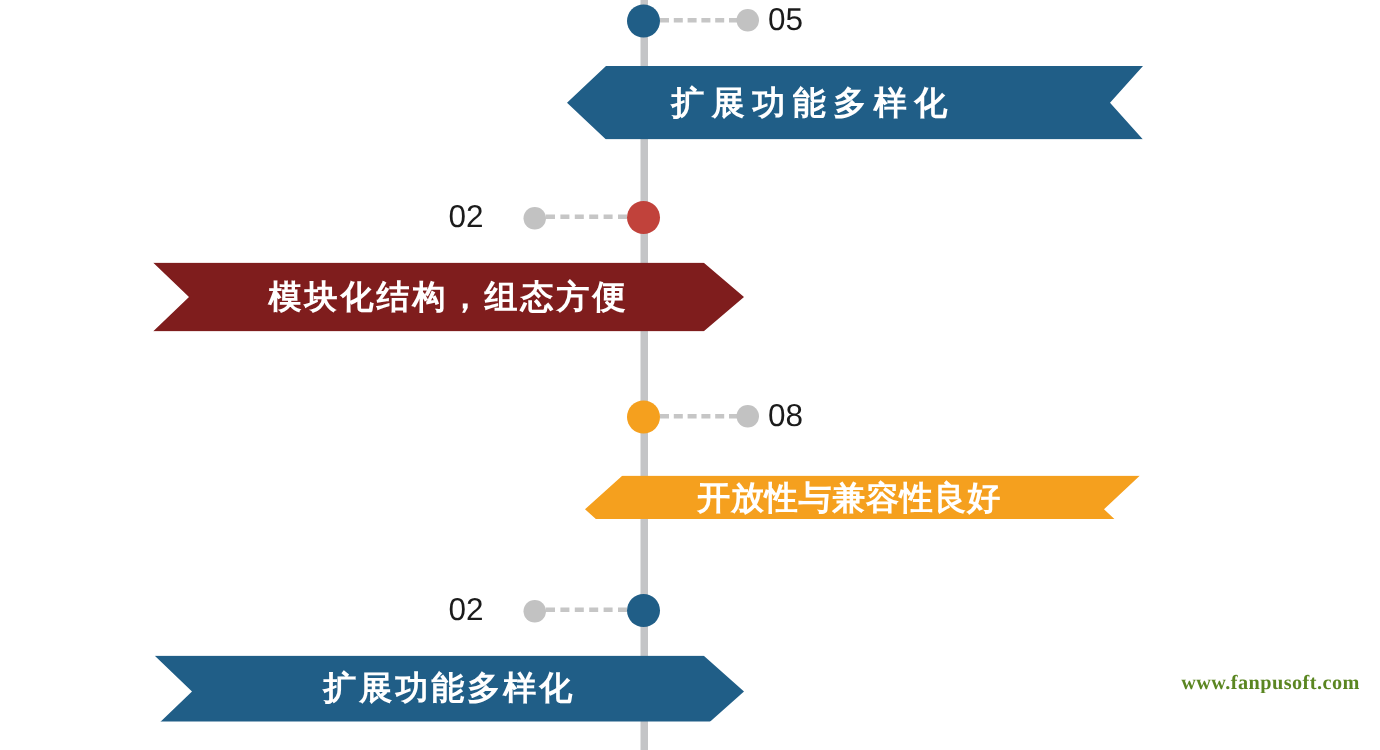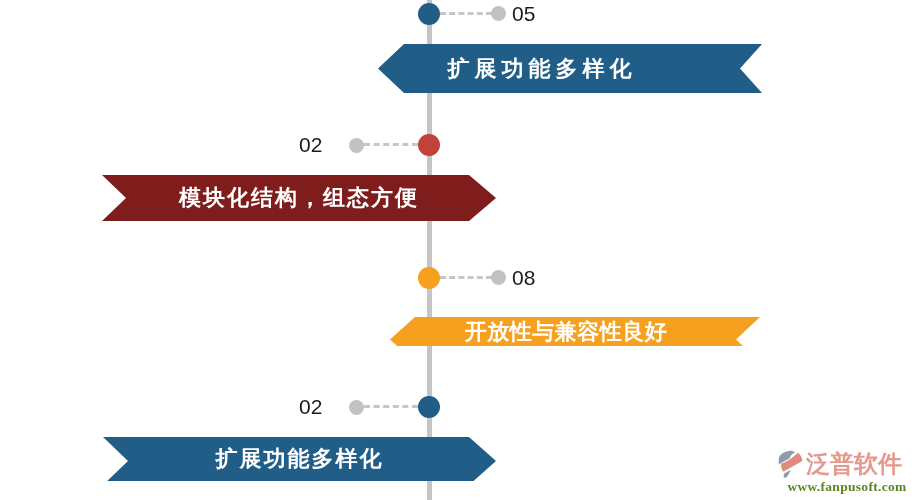--- a/index.html
+++ b/index.html
@@ -75,24 +75,16 @@
 
   <div class="banner b3" style="background-color: rgb(245, 160, 30);">
     <span class="txt">开放性与兼容性良好</span>
   </div>
 
   <div class="banner b4" style="background-color: rgb(32, 94, 135);">
     <span class="txt">扩展功能多样化</span>
   </div>
 
   <div class="wm">
-    <div class="wm-row">
-      <svg width="29" height="31" viewBox="0 0 32 34">
-        <path d="M14 2 C8 3 4 6 3 11 L3 17 L15 10 C16 7 18 5 21 4 C19 2 17 1.5 14 2 Z" fill="#8593A4"></path>
-        <path d="M24 4 C27 6 29 9 29 13 L8 25 C6 22 5 19 6 16 C12 14 19 9 24 4 Z" fill="#DD8273"></path>
-        <path d="M9 27 L16 23 C15 27 13 30 10 32 C8 31 8 29 9 27 Z" fill="#8593A4"></path>
-      </svg>
-      <span class="wm-brand" style="color: rgb(226, 145, 132);">泛普软件</span>
-    </div>
     <div class="wm-url" style="color: #4d7c0f;">www.fanpusoft.com</div>
   </div>
 
 </div>
 
 </body></html>

